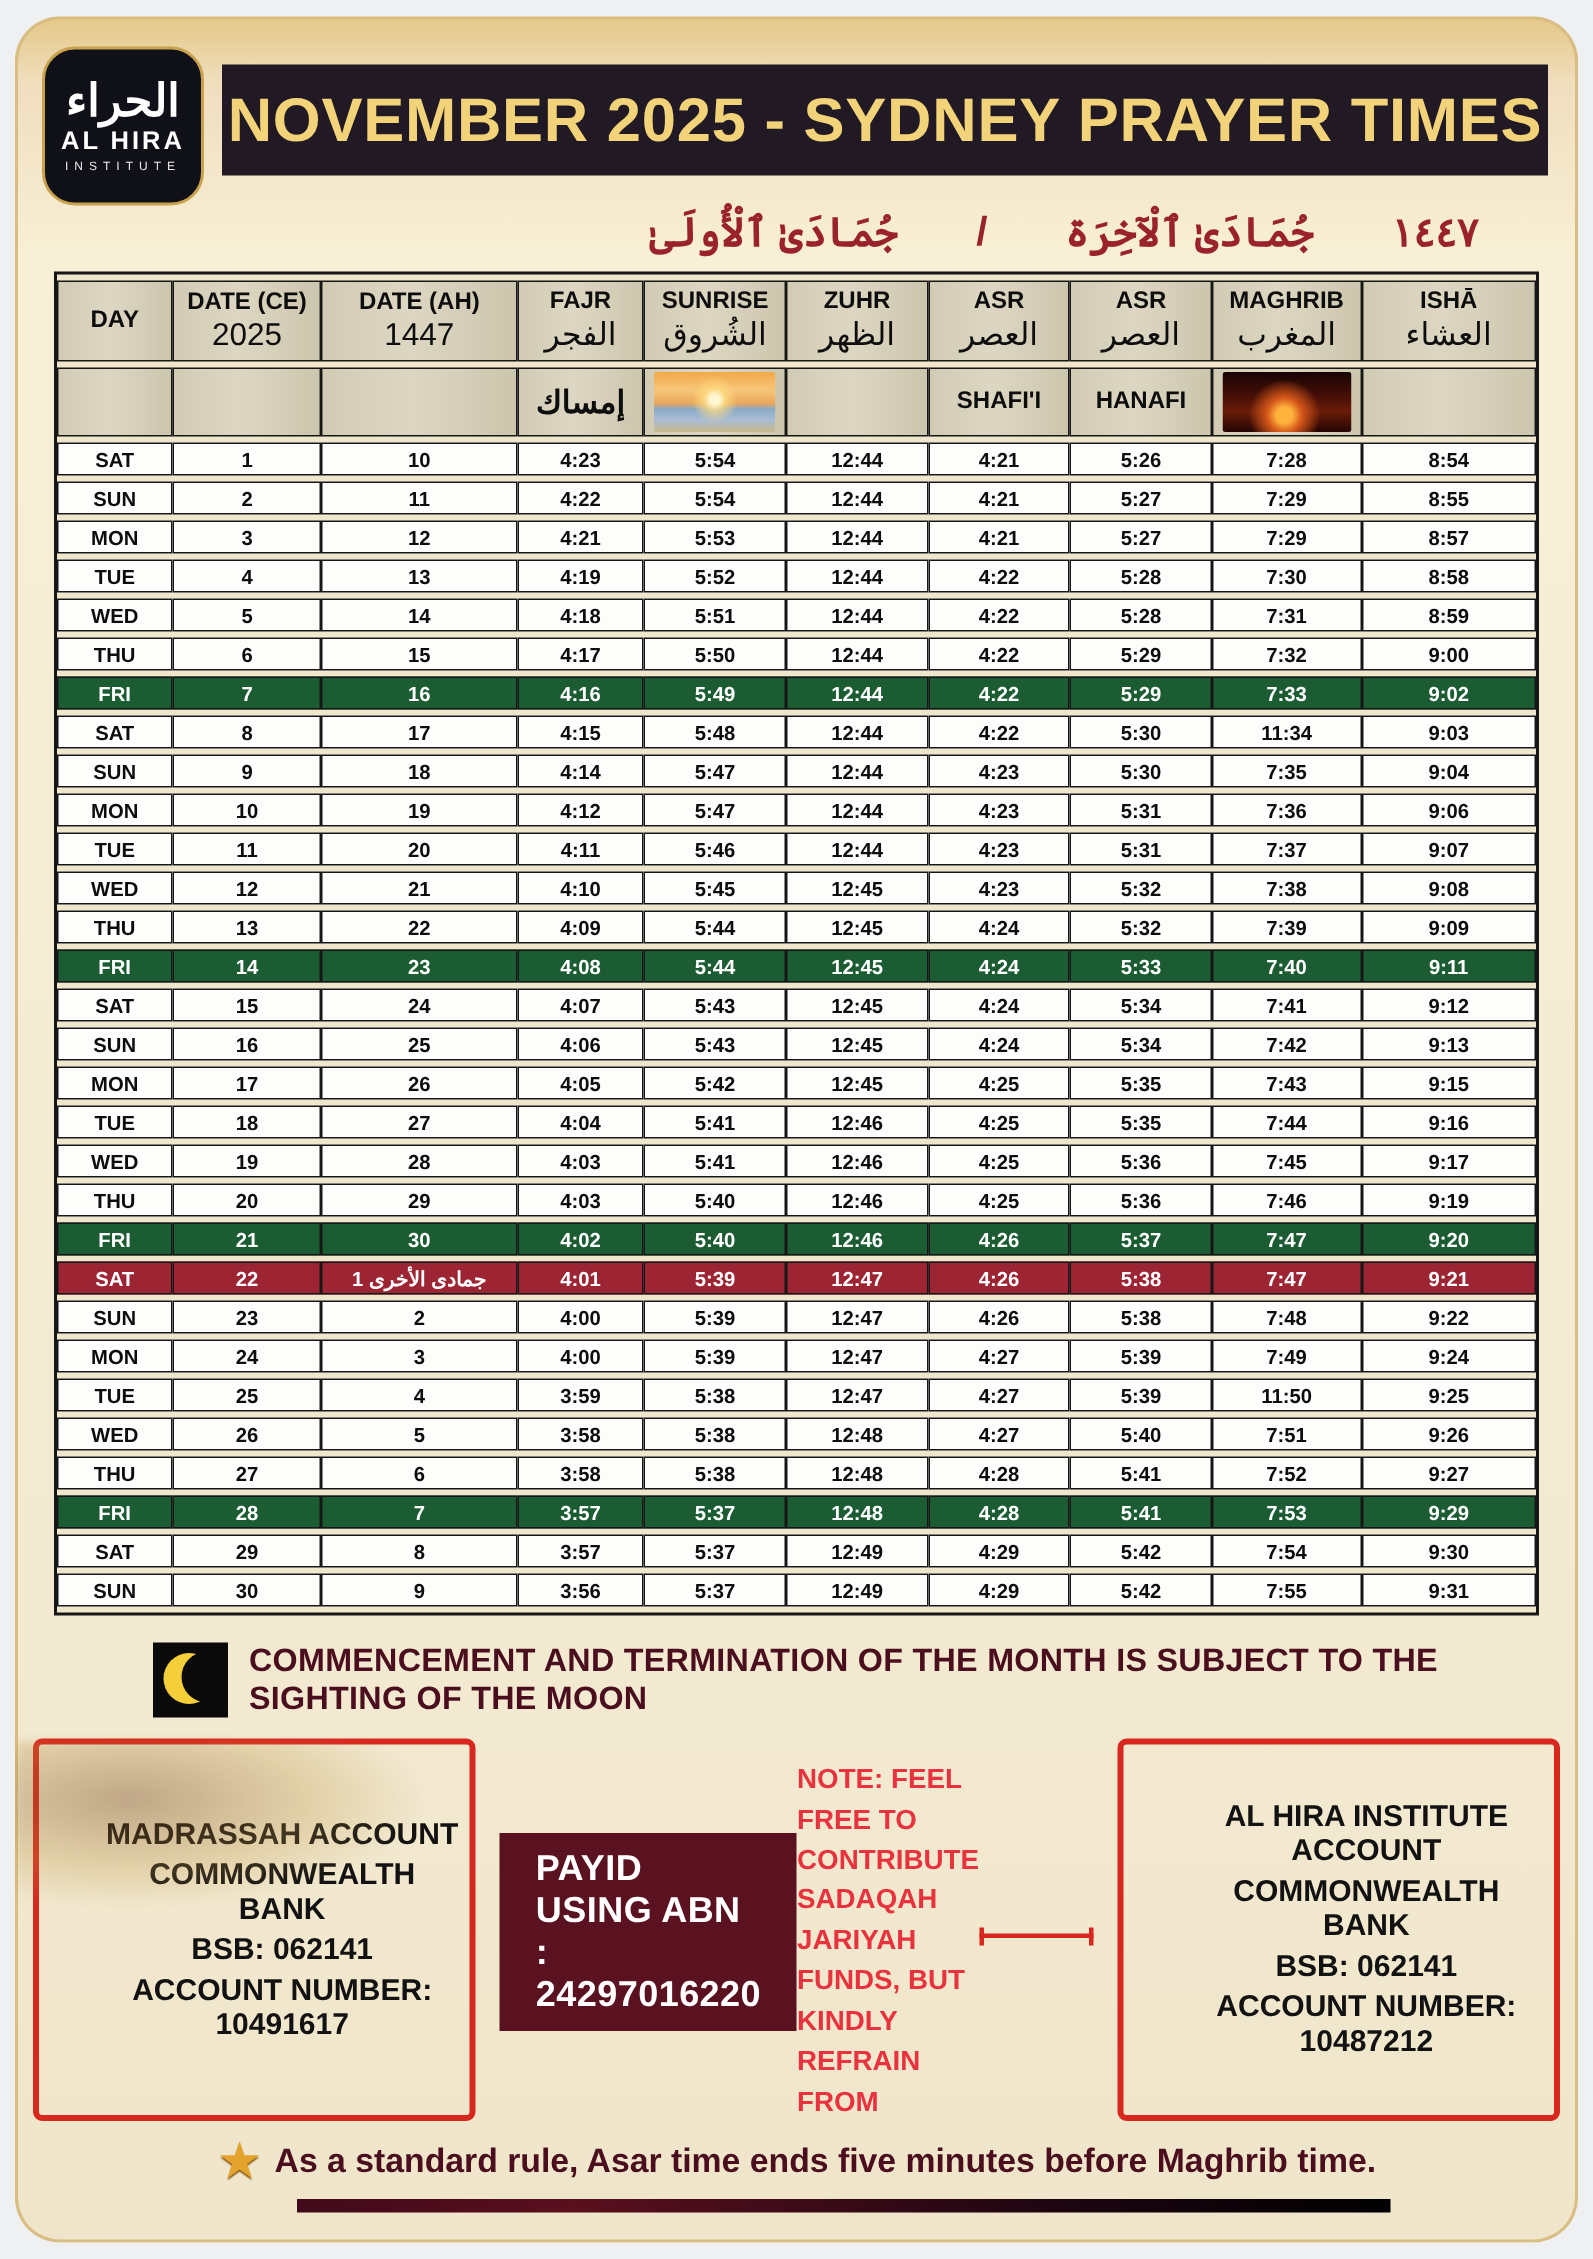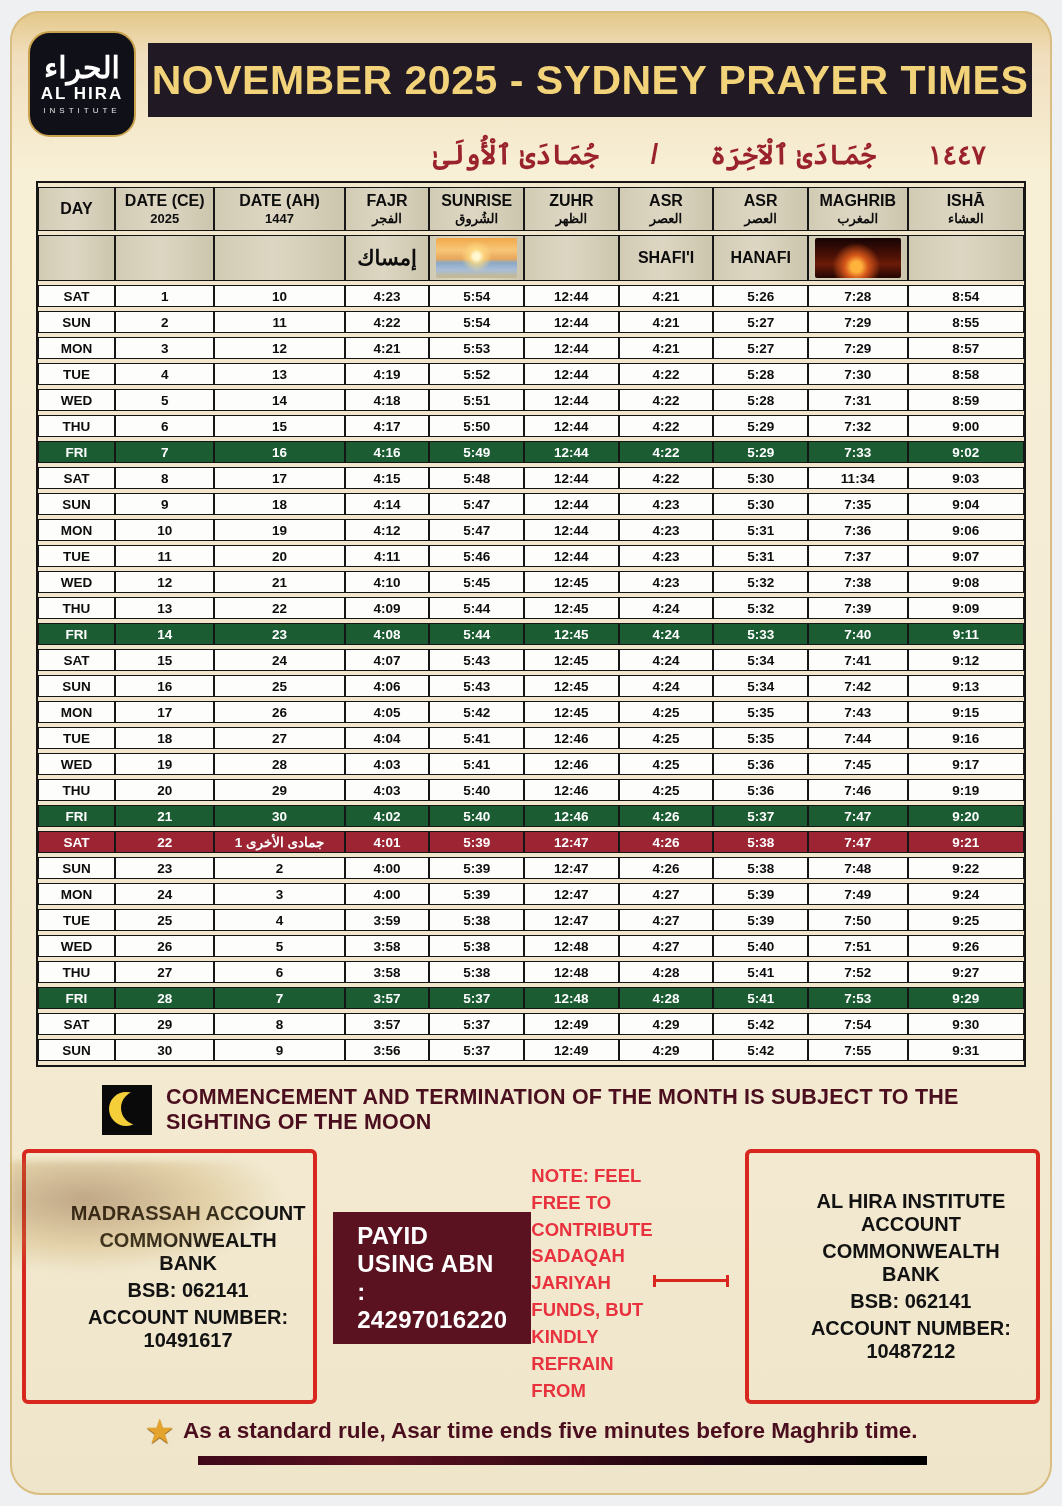--- a/index.html
+++ b/index.html
@@ -30,21 +30,21 @@
     padding-right:66px; margin-top:2px; font-size:27px; font-weight:bold; color:#9a222c; }
   
   .table-wrap { margin:10px 26px 0 26px; border:2px solid #161616; background:#efe6cc; }
   table { width:100%; border-collapse:separate; border-spacing:0 4px; }
   th, td { border:1px solid #161616; text-align:center; vertical-align:middle; }
   thead th {
     background:linear-gradient(90deg,#d2cbb4 0%,#ddd6c2 45%,#cdc6ae 100%);
     color:#0d0d0d; padding:4px 1px;
   }
   thead .l1 { display:block; font-size:16px; font-weight:bold; }
-  thead .l2 { display:block; font-size:13px; font-weight:bold; margin-top:1px; }
+  thead .l2 { display:block; font-size:21px; font-weight:normal; margin-top:1px; }
   tr.subhead td { background:linear-gradient(90deg,#d2cbb4 0%,#ddd6c2 45%,#cdc6ae 100%); height:46px;
     font-size:16px; font-weight:bold; color:#0d0d0d; }
   tr.subhead .ar-lbl { font-size:21px; }
   tbody td { background:#fdfdfc; height:22px; font-size:13.5px; font-weight:bold; color:#0d0d0d; }
   tr.row-friday td { background:#1b5c33; color:#ffffff; }
   tr.row-special td { background:#9c2433; color:#ffffff; }
   .thumb { width:88%; height:40px; margin:2px auto; border-radius:2px; }
   .thumb.sunrise-photo {
     background:radial-gradient(circle at 50% 46%, #fff7cf 0 7%, rgba(255,220,130,.75) 16%, rgba(255,200,110,0) 34%),
       linear-gradient(180deg,#f2a949 0%,#f7c679 30%,#e9a75a 52%,#8aa9c6 62%,#a9bdd6 80%,#c8b98b 100%);
@@ -470,21 +470,21 @@
             </tr>
             <tr class="row-normal">
               <td>TUE</td>
               <td>25</td>
               <td>4</td>
               <td>3:59</td>
               <td>5:38</td>
               <td>12:47</td>
               <td>4:27</td>
               <td>5:39</td>
-              <td>7:50</td>
+              <td>11:50</td>
               <td>9:25</td>
             </tr>
             <tr class="row-normal">
               <td>WED</td>
               <td>26</td>
               <td>5</td>
               <td>3:58</td>
               <td>5:38</td>
               <td>12:48</td>
               <td>4:27</td>

